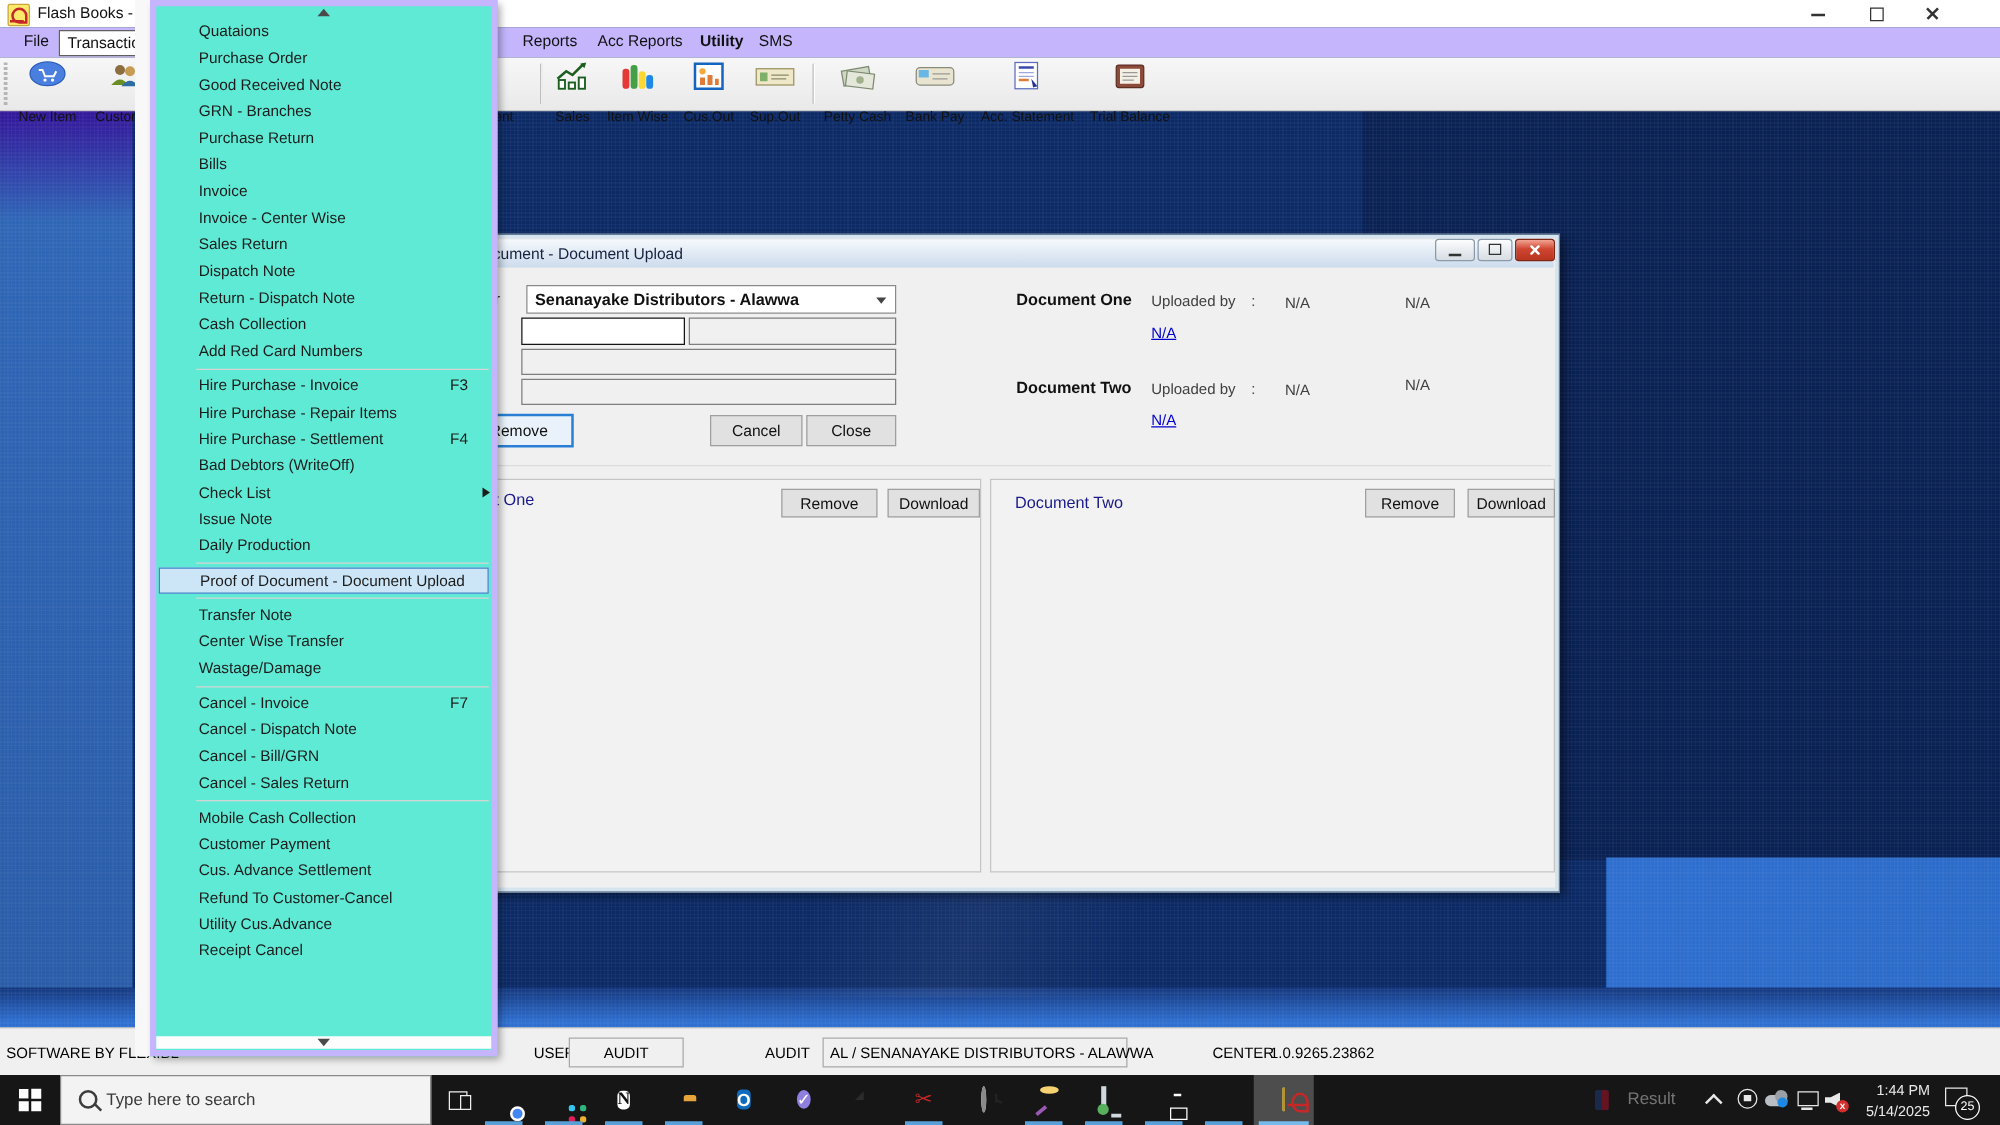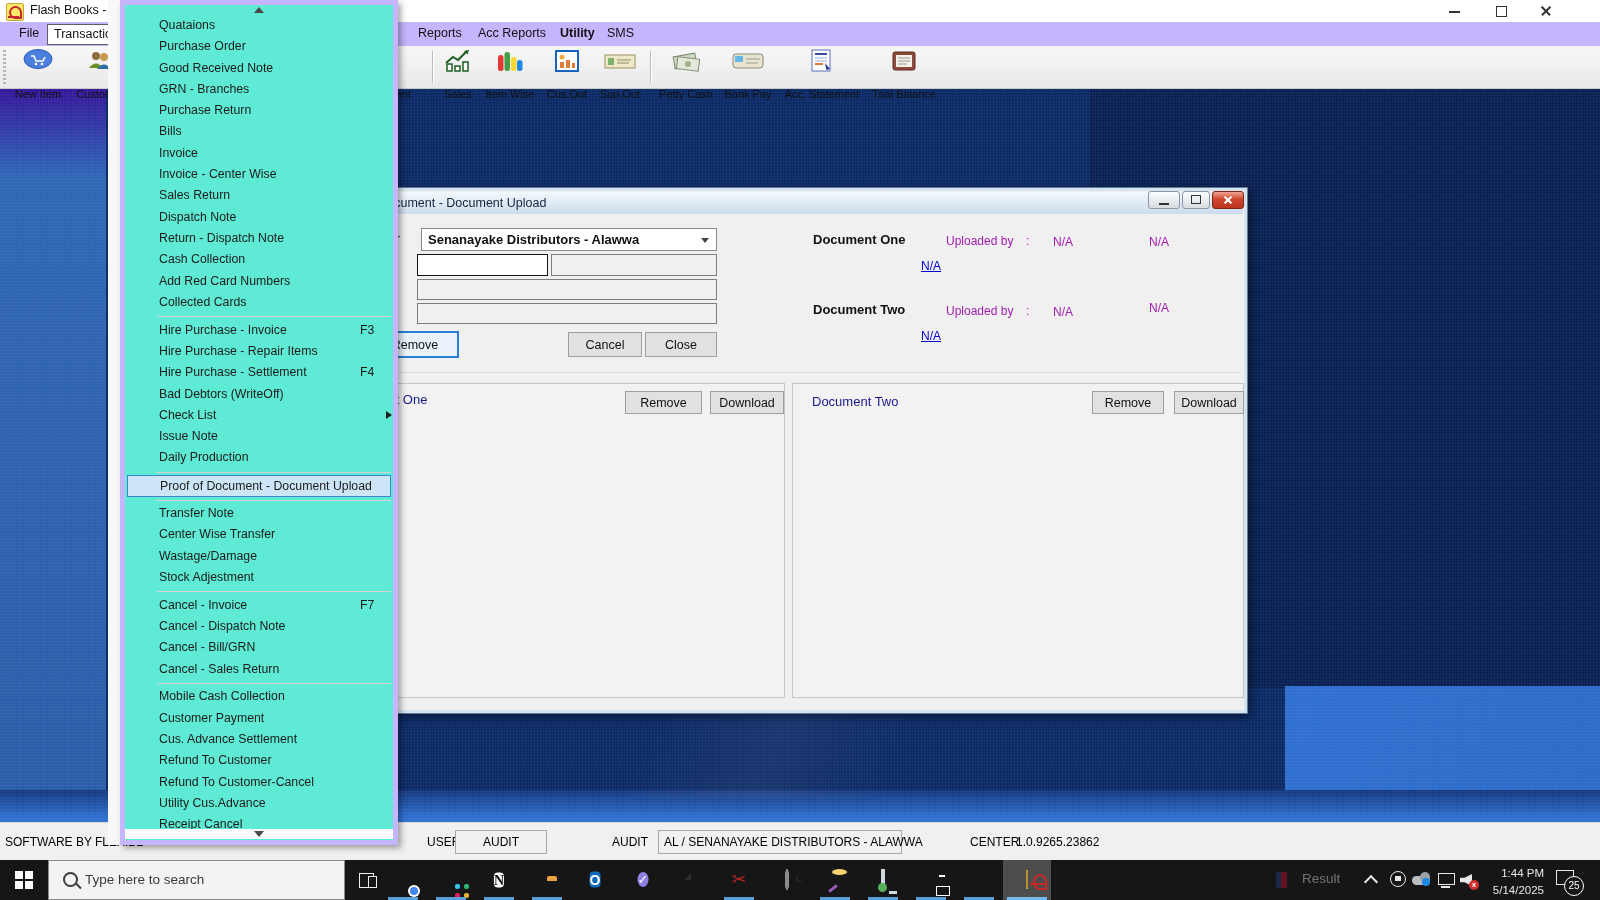--- a/index.html
+++ b/index.html
@@ -64,21 +64,21 @@
   #customer-combo{position:absolute;left:108px;top:40px;width:296px;height:23px;background:#fff;
     border:1px solid #8a8a8a;font-size:13px;font-weight:bold;color:#101010;line-height:22px;padding-left:6px;box-sizing:border-box;}
   #combo-chevron{position:absolute;right:7px;top:9px;width:0;height:0;
     border-left:4px solid transparent;border-right:4px solid transparent;border-top:5px solid #444;}
   .dlg-field{position:absolute;background:#f0f0f0;border:1px solid #7e7e7e;box-sizing:border-box;}
   .dlg-field.white{background:#fff;border:1px solid #151515;}
   .dlg-btn{position:absolute;background:#e1e1e1;border:1px solid #9f9f9f;font-size:12.5px;color:#111;
     text-align:center;box-sizing:border-box;font-family:"Liberation Sans",sans-serif;}
   .dlg-btn.focusd{background:#e9f2fa;border:2px solid #2a7fd4;}
   .dlg-head{position:absolute;font-size:13px;font-weight:bold;color:#111;white-space:nowrap;}
-  .dlg-sub{position:absolute;font-size:12px;color:#a21caf;white-space:nowrap;margin-left:25px;}
+  .dlg-sub{position:absolute;font-size:12px;color:#404040;white-space:nowrap;}
   .na-link{position:absolute;font-size:12px;color:#0000cc;text-decoration:underline;white-space:nowrap;}
   #dlg-divider{position:absolute;left:6px;right:6px;top:184px;height:1px;background:#dcdcdc;}
   .dlg-panel{position:absolute;top:195px;height:315px;background:#f2f2f2;border:1px solid #c5c5c5;box-sizing:border-box;}
   .panel-title{position:absolute;font-size:13px;color:#1a1a8c;white-space:nowrap;}
   
   #menu-strip{position:absolute;left:108px;top:0;width:12px;height:845px;background:#f8f8f8;z-index:55;}
   #txn-menu{position:absolute;left:120px;top:0;width:278px;height:845px;background:#5eead4;
     border:5px solid #c4b5fd;box-sizing:border-box;z-index:60;box-shadow:3px 3px 6px rgba(0,0,0,.35);}
   .menu-scroll{height:10px;position:relative;}
   .menu-scroll.bottom{position:absolute;left:0;right:0;bottom:1px;height:10px;background:#fdfdfd;}
@@ -411,46 +411,43 @@
         <div class="menu-item"><span>GRN - Branches</span></div>
         <div class="menu-item"><span>Purchase Return</span></div>
         <div class="menu-item"><span>Bills</span></div>
         <div class="menu-item"><span>Invoice</span></div>
         <div class="menu-item"><span>Invoice - Center Wise</span></div>
         <div class="menu-item"><span>Sales Return</span></div>
         <div class="menu-item"><span>Dispatch Note</span></div>
         <div class="menu-item"><span>Return - Dispatch Note</span></div>
         <div class="menu-item"><span>Cash Collection</span></div>
         <div class="menu-item"><span>Add Red Card Numbers</span></div>
-        <div class="menu-item"><span>Collected Cards</span></div>
         <div class="menu-sep"></div>
         <div class="menu-item"><span>Hire Purchase - Invoice</span><span class="menu-shortcut">F3</span></div>
         <div class="menu-item"><span>Hire Purchase - Repair Items</span></div>
         <div class="menu-item"><span>Hire Purchase - Settlement</span><span class="menu-shortcut">F4</span></div>
         <div class="menu-item"><span>Bad Debtors (WriteOff)</span></div>
         <div class="menu-item"><span>Check List</span><span class="submenu-arrow"></span></div>
         <div class="menu-item"><span>Issue Note</span></div>
         <div class="menu-item"><span>Daily Production</span></div>
         <div class="menu-sep"></div>
         <div class="menu-item selected"><span>Proof of Document - Document Upload</span></div>
         <div class="menu-sep"></div>
         <div class="menu-item"><span>Transfer Note</span></div>
         <div class="menu-item"><span>Center Wise Transfer</span></div>
         <div class="menu-item"><span>Wastage/Damage</span></div>
-        <div class="menu-item"><span>Stock Adjestment</span></div>
         <div class="menu-sep"></div>
         <div class="menu-item"><span>Cancel - Invoice</span><span class="menu-shortcut">F7</span></div>
         <div class="menu-item"><span>Cancel - Dispatch Note</span></div>
         <div class="menu-item"><span>Cancel - Bill/GRN</span></div>
         <div class="menu-item"><span>Cancel - Sales Return</span></div>
         <div class="menu-sep"></div>
         <div class="menu-item"><span>Mobile Cash Collection</span></div>
         <div class="menu-item"><span>Customer Payment</span></div>
         <div class="menu-item"><span>Cus. Advance Settlement</span></div>
-        <div class="menu-item"><span>Refund To Customer</span></div>
         <div class="menu-item"><span>Refund To Customer-Cancel</span></div>
         <div class="menu-item"><span>Utility Cus.Advance</span></div>
         <div class="menu-item"><span>Receipt Cancel</span></div>
       </div>
     <div class="menu-scroll bottom">
         <span class="tri-down"></span>
       </div>
   </div>
 
   <div id="taskbar">

